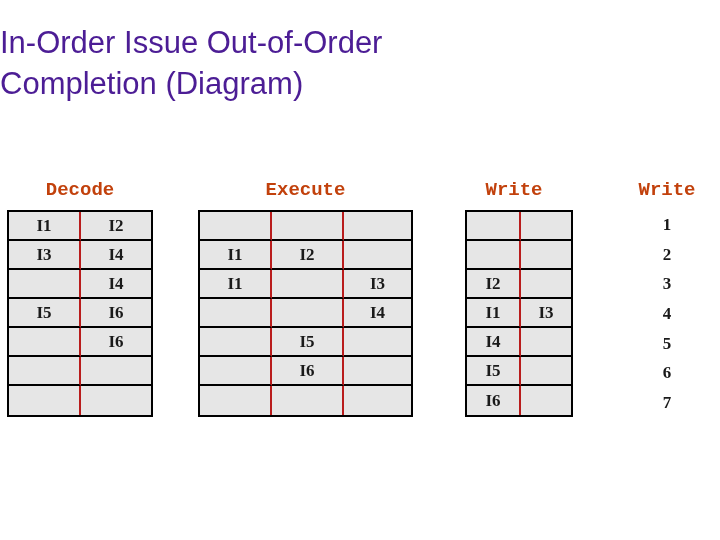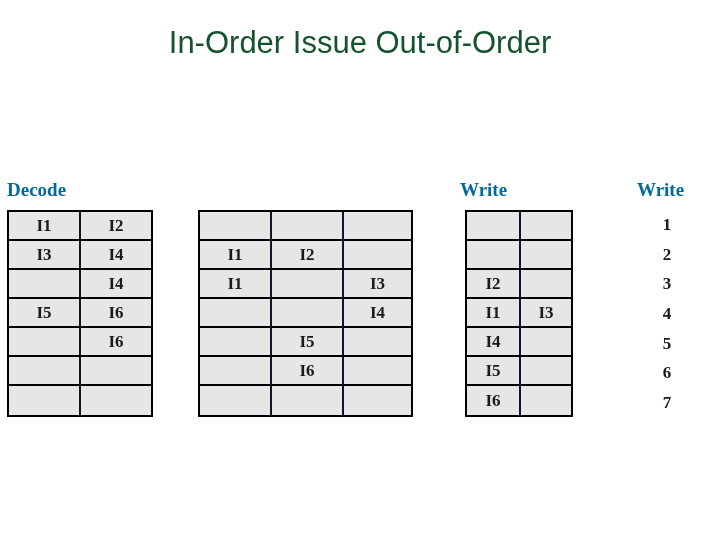--- a/index.html
+++ b/index.html
@@ -15,61 +15,62 @@
     font-family: "Liberation Sans", sans-serif;
     color: #000000;
   }
 
   
   .title-block {
     position: absolute;
     left: 0;
     top: 22px;
     width: 720px;
-    text-align: center;
+    text-align: left;
     font-family: "Liberation Sans", sans-serif;
     font-size: 31px;
     line-height: 41px;
     font-weight: 400;
     letter-spacing: 0px;
-    color: #14532d;
+    color: #4c1d95;
   }
   .title-line {
     display: block;
     white-space: nowrap;
   }
 
   
   .diagram {
     position: absolute;
     left: 0;
     top: 0;
     width: 720px;
     height: 540px;
   }
 
   .col-header {
     position: absolute;
-    font-family: Liberation Serif, serif;
+    font-family: Liberation Mono, monospace;
     font-weight: bold;
     font-size: 19px;
     line-height: 20px;
-    color: #0369a1;
+    color: #c2410c;
+    text-align: center;
     white-space: nowrap;
   }
 
   .grid {
     position: absolute;
     border: 2px solid #000000;
     box-sizing: border-box;
     background: #e6e6e6;
     display: grid;
   }
   .grid .cell {
-    border-right: 2px solid #0f172a;
+    border-right: 2px solid #b91c1c;
     border-bottom: 2px solid #000000;
     box-sizing: border-box;
     background: #e6e6e6;
     font-family: "Liberation Serif", serif;
     font-weight: bold;
     font-size: 17px;
     color: #1a1a1a;
     display: flex;
     align-items: center;
     justify-content: center;
@@ -128,25 +129,27 @@
     font-size: 17px;
     color: #1a1a1a;
     line-height: 1;
   }
 </style>
 </head>
 <body>
 
 <div class="title-block">
   <span class="title-line">In-Order Issue Out-of-Order</span>
+  <span class="title-line">Completion (Diagram)</span>
 </div>
 
 <div class="diagram">
 
   <div class="col-header" style="left:7px; top:180px; width:146px;">Decode</div>
+  <div class="col-header" style="left:198px; top:180px; width:215px;">Execute</div>
   <div class="col-header" style="left:460px; top:180px; width:108px;">Write</div>
   <div class="col-header" style="left:637px; top:180px; width:60px;">Write</div>
 
   <div class="grid" id="decode-grid">
       <div class="cell">I1</div>
       <div class="cell lastcol">I2</div>
       <div class="cell">I3</div>
       <div class="cell lastcol">I4</div>
       <div class="cell"></div>
       <div class="cell lastcol">I4</div>

